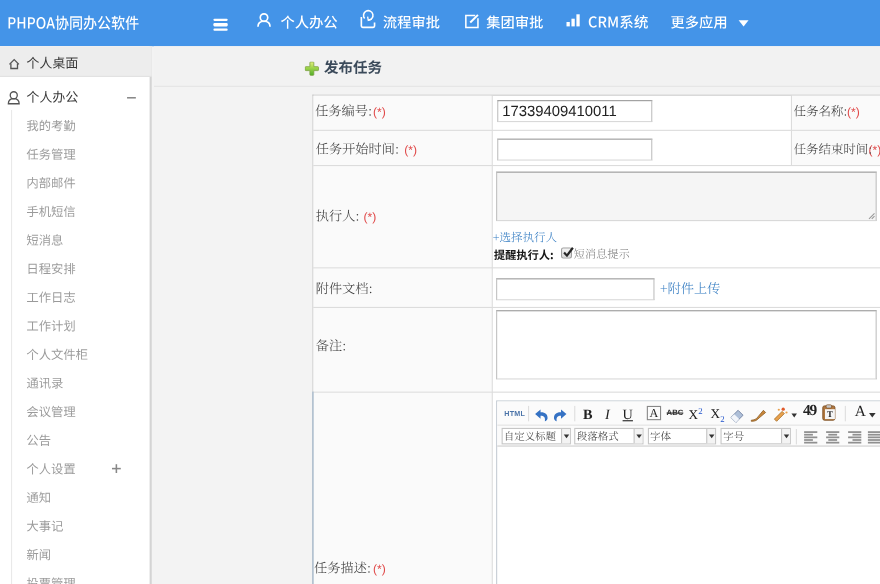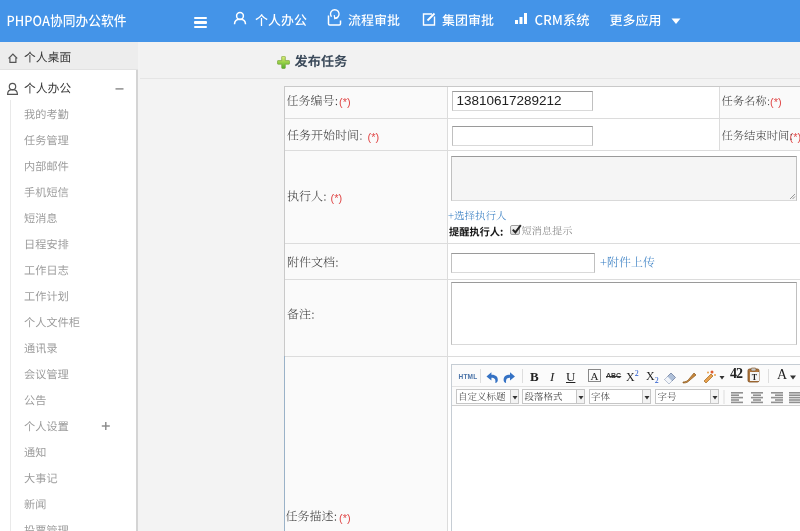--- a/index.html
+++ b/index.html
@@ -116,21 +116,21 @@
 
 <div style="position:absolute;font-size:11px;color:#e04848">
   <span style="position:absolute;left:339px;top:96px">(*)</span>
   <span style="position:absolute;left:367.5px;top:130.5px">(*)</span>
   <span style="position:absolute;left:330.5px;top:191.5px">(*)</span>
   <span style="position:absolute;left:339px;top:511.5px">(*)</span>
   <span style="position:absolute;left:770px;top:96px">(*)</span>
   <span style="position:absolute;left:789.5px;top:130.5px">(*)</span>
 </div>
 
-<div class="inp" style="left:451.5px;top:91px;width:141.5px;height:19.5px;font-size:13.5px;color:#222;line-height:17.5px;padding-left:4px">13810617289212</div>
+<div class="inp" style="left:451.5px;top:91px;width:141.5px;height:19.5px;font-size:13.5px;color:#222;line-height:17.5px;padding-left:4px">17339409410011</div>
 <div class="inp" style="left:451.5px;top:126px;width:141.5px;height:19.5px"></div>
 <div class="inp" style="left:450.5px;top:155.5px;width:346.5px;height:45px;background:#f5f5f5"></div>
 <svg style="position:absolute;left:789px;top:192.5px" width="7" height="7">
     <path d="M1 6 L6 1 M3.5 6 L6 3.5" stroke="#999" stroke-width="1" fill="none"></path>
   </svg>
 
 <div style="position:absolute;left:510px;top:225px;width:10px;height:9.5px;border:1px solid #9e9e9e;border-radius:2px;background:linear-gradient(#f4f4f4,#d9d9d9)"></div>
 <svg style="position:absolute;left:510.5px;top:222.5px" width="12" height="13">
     <path d="M1.8 6.6 L4.4 9.4 L9.8 2.2" stroke="#262626" stroke-width="2" fill="none"></path>
   </svg>
@@ -143,21 +143,21 @@
     <div class="sep1" style="left:69.5px"></div>
     <div class="sep1" style="left:315.5px"></div>
     <div style="position:absolute;left:6.5px;top:7.5px;font-size:6.5px;font-weight:bold;color:#4a73a8;letter-spacing:.2px">HTML</div>
     <div class="tbt" style="left:78px;top:3.5px;font-size:13px;font-weight:bold">B</div>
     <div class="tbt" style="left:98px;top:3.5px;font-size:13px;font-style:italic;font-family:'Liberation Serif',serif">I</div>
     <div class="tbt" style="left:114px;top:3.5px;font-size:13px;text-decoration:underline">U</div>
     <div style="position:absolute;left:136px;top:4px;width:13px;height:13px;border:1px solid #888;font-family:'Liberation Serif',serif;font-size:11px;text-align:center;line-height:13px;color:#222">A</div>
     <div style="position:absolute;left:154px;top:7px;font-size:7px;font-weight:bold;color:#333;text-decoration:line-through">ABC</div>
     <div class="tbt" style="left:174px;top:4px;font-size:12px">X<span style="font-size:8px;vertical-align:super;color:#2255cc">2</span></div>
     <div class="tbt" style="left:194px;top:4px;font-size:12px">X<span style="font-size:8px;vertical-align:sub;color:#2255cc">2</span></div>
-    <div class="tbt" style="left:278px;top:1px;font-size:14px;font-weight:bold;letter-spacing:-1px">42</div>
+    <div class="tbt" style="left:278px;top:1px;font-size:14px;font-weight:bold;letter-spacing:-1px">49</div>
     <div class="tbt" style="left:325px;top:2px;font-size:14px">A</div>
     <svg style="position:absolute;left:0;top:0" width="383" height="41">
 
       <g fill="#3572c4">
         <path transform="translate(40 12.6) scale(0.85) translate(-40 -12.6)" d="M33.5 11.2 L39.3 6.3 L39.3 9.2 C44.3 9 47.2 11.6 46.8 15.9 C46.4 17.5 45.5 18.4 43.9 18.9 C44.6 14.5 43 12.9 39.3 12.9 L39.3 16.1 Z"></path>
         <path transform="translate(57 12.6) scale(0.85) translate(-57 -12.6)" d="M64 11.2 L58.2 6.3 L58.2 9.2 C53.2 9 50.3 11.6 50.7 15.9 C51.1 17.5 52 18.4 53.6 18.9 C52.9 14.5 54.5 12.9 58.2 12.9 L58.2 16.1 Z"></path>
       </g>
 
       <g transform="translate(211,5)">
           <path d="M1.5 9.5 L8 3 L12.5 7.5 L6 14 Z" fill="#aebfd8" stroke="#7a8aa8" stroke-width="0.9"></path>

